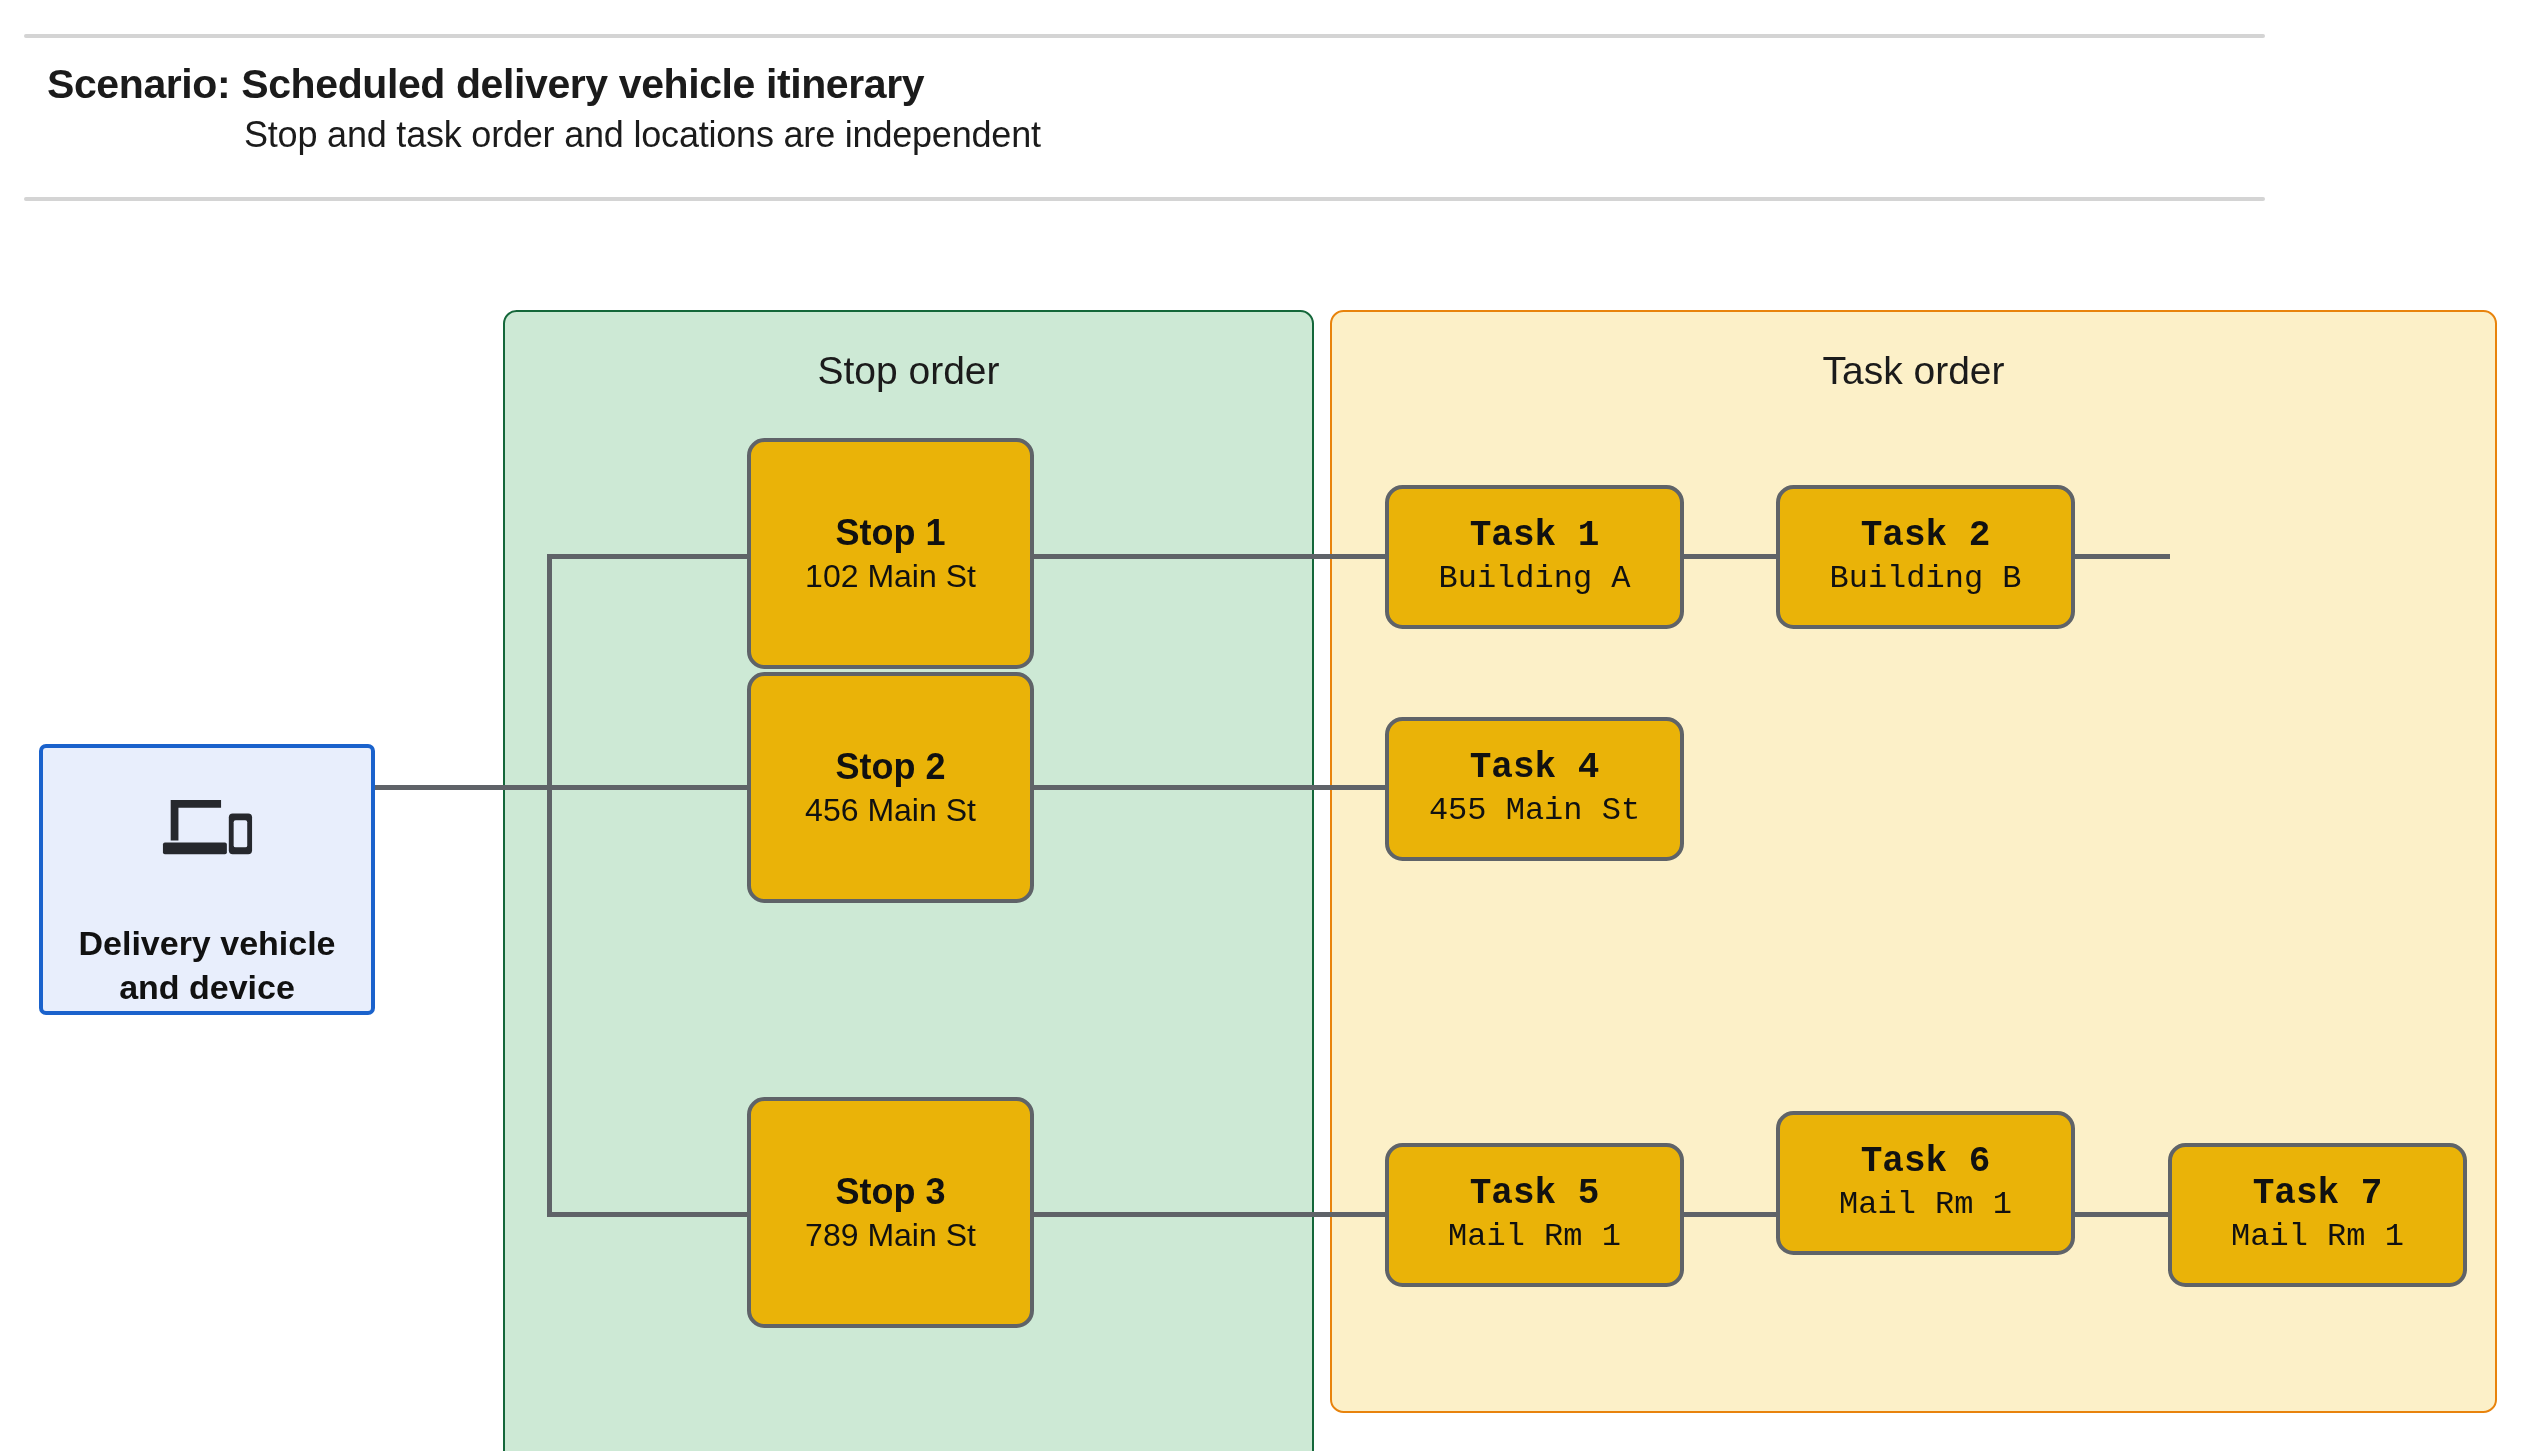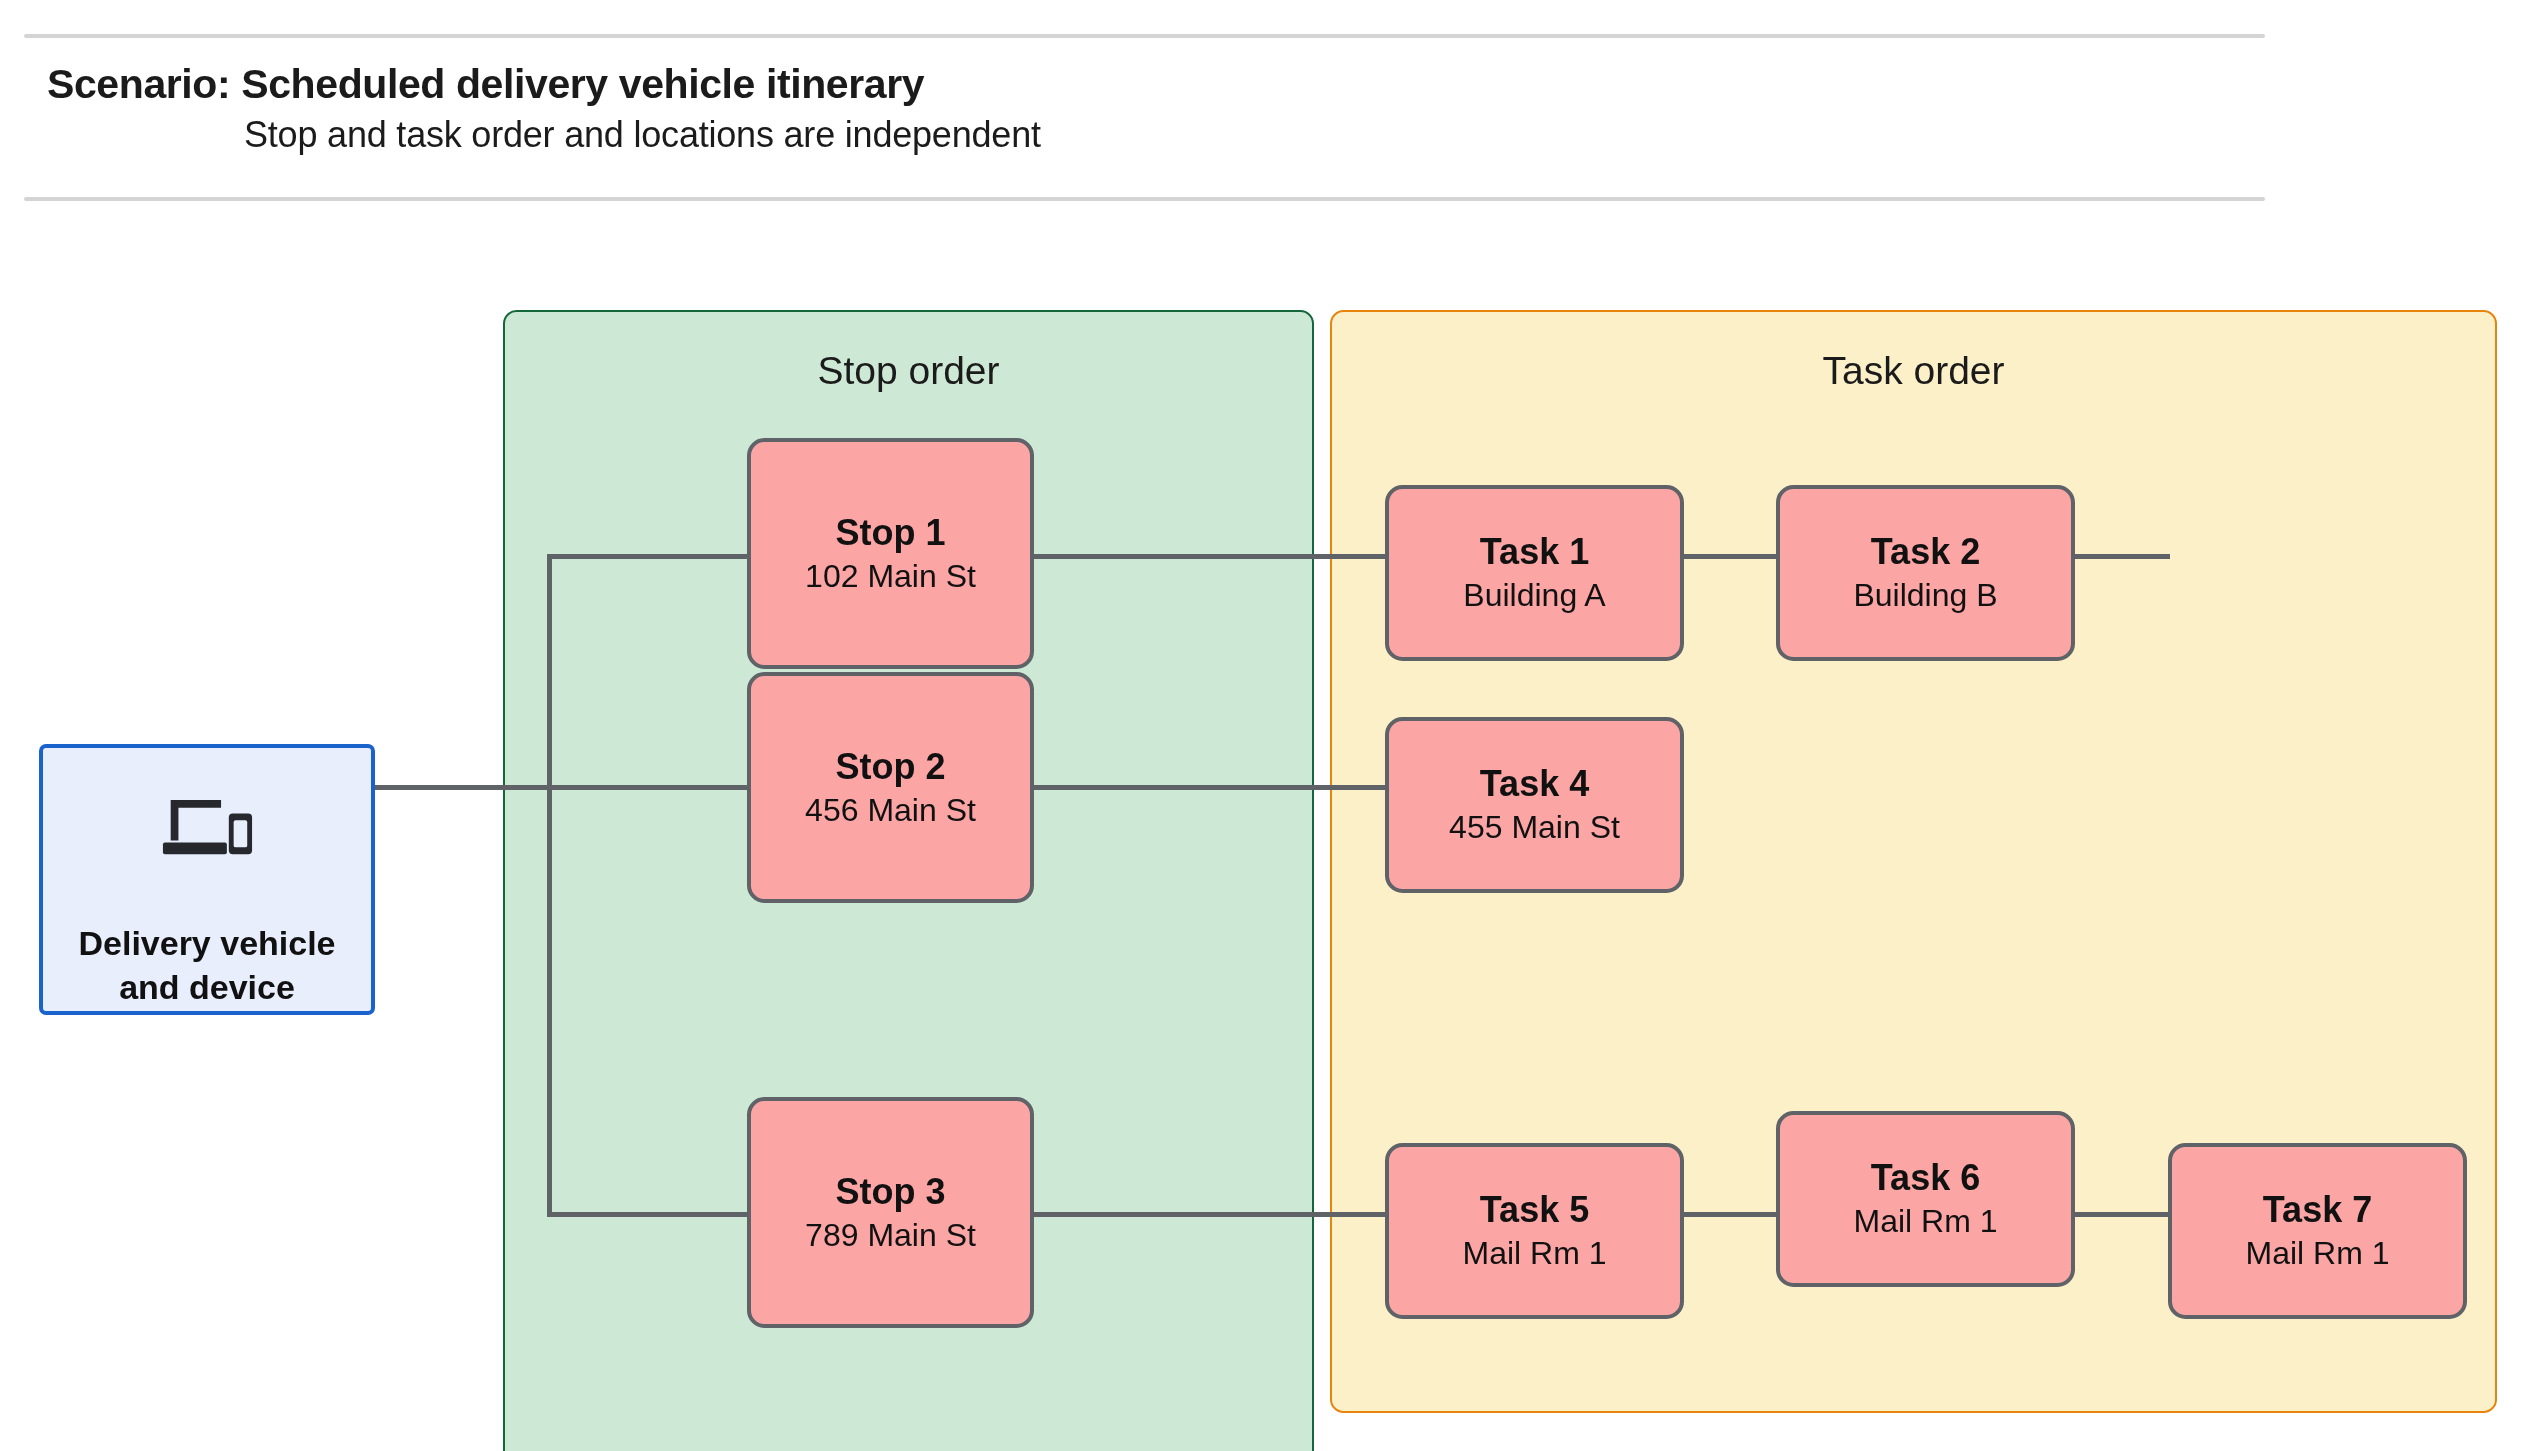--- a/index.html
+++ b/index.html
@@ -89,21 +89,21 @@
     position: absolute;
     background: #5f6368;
   }
   .conn-h { height: 4.8px; }
   .conn-v { width: 4.8px; }
 
   
   .node {
     position: absolute;
     box-sizing: border-box;
-    background: #fca5a5;
+    background: #eab308;
     border: 4.8px solid #5f6368;
     border-radius: 17.5px;
     display: flex;
     flex-direction: column;
     align-items: center;
     justify-content: center;
     text-align: center;
   }
   .node .n-title {
     font-size: 36px;
@@ -115,21 +115,21 @@
     font-size: 32px;
     font-weight: normal;
     line-height: 1.2;
     color: #111111;
     margin-top: 3.9px;
   }
 
   
   .stop-node { width: 287px; height: 231px; }
   
-  .task-node { width: 299px; height: 176px; }
+  .task-node { width: 299px; height: 144px; font-family: Liberation Mono, monospace; }
 
   
   #vehicle-card {
     position: absolute;
     left: 39px;
     top: 744px;
     width: 336px;
     height: 271px;
     box-sizing: border-box;
     background: #e8eefc;

